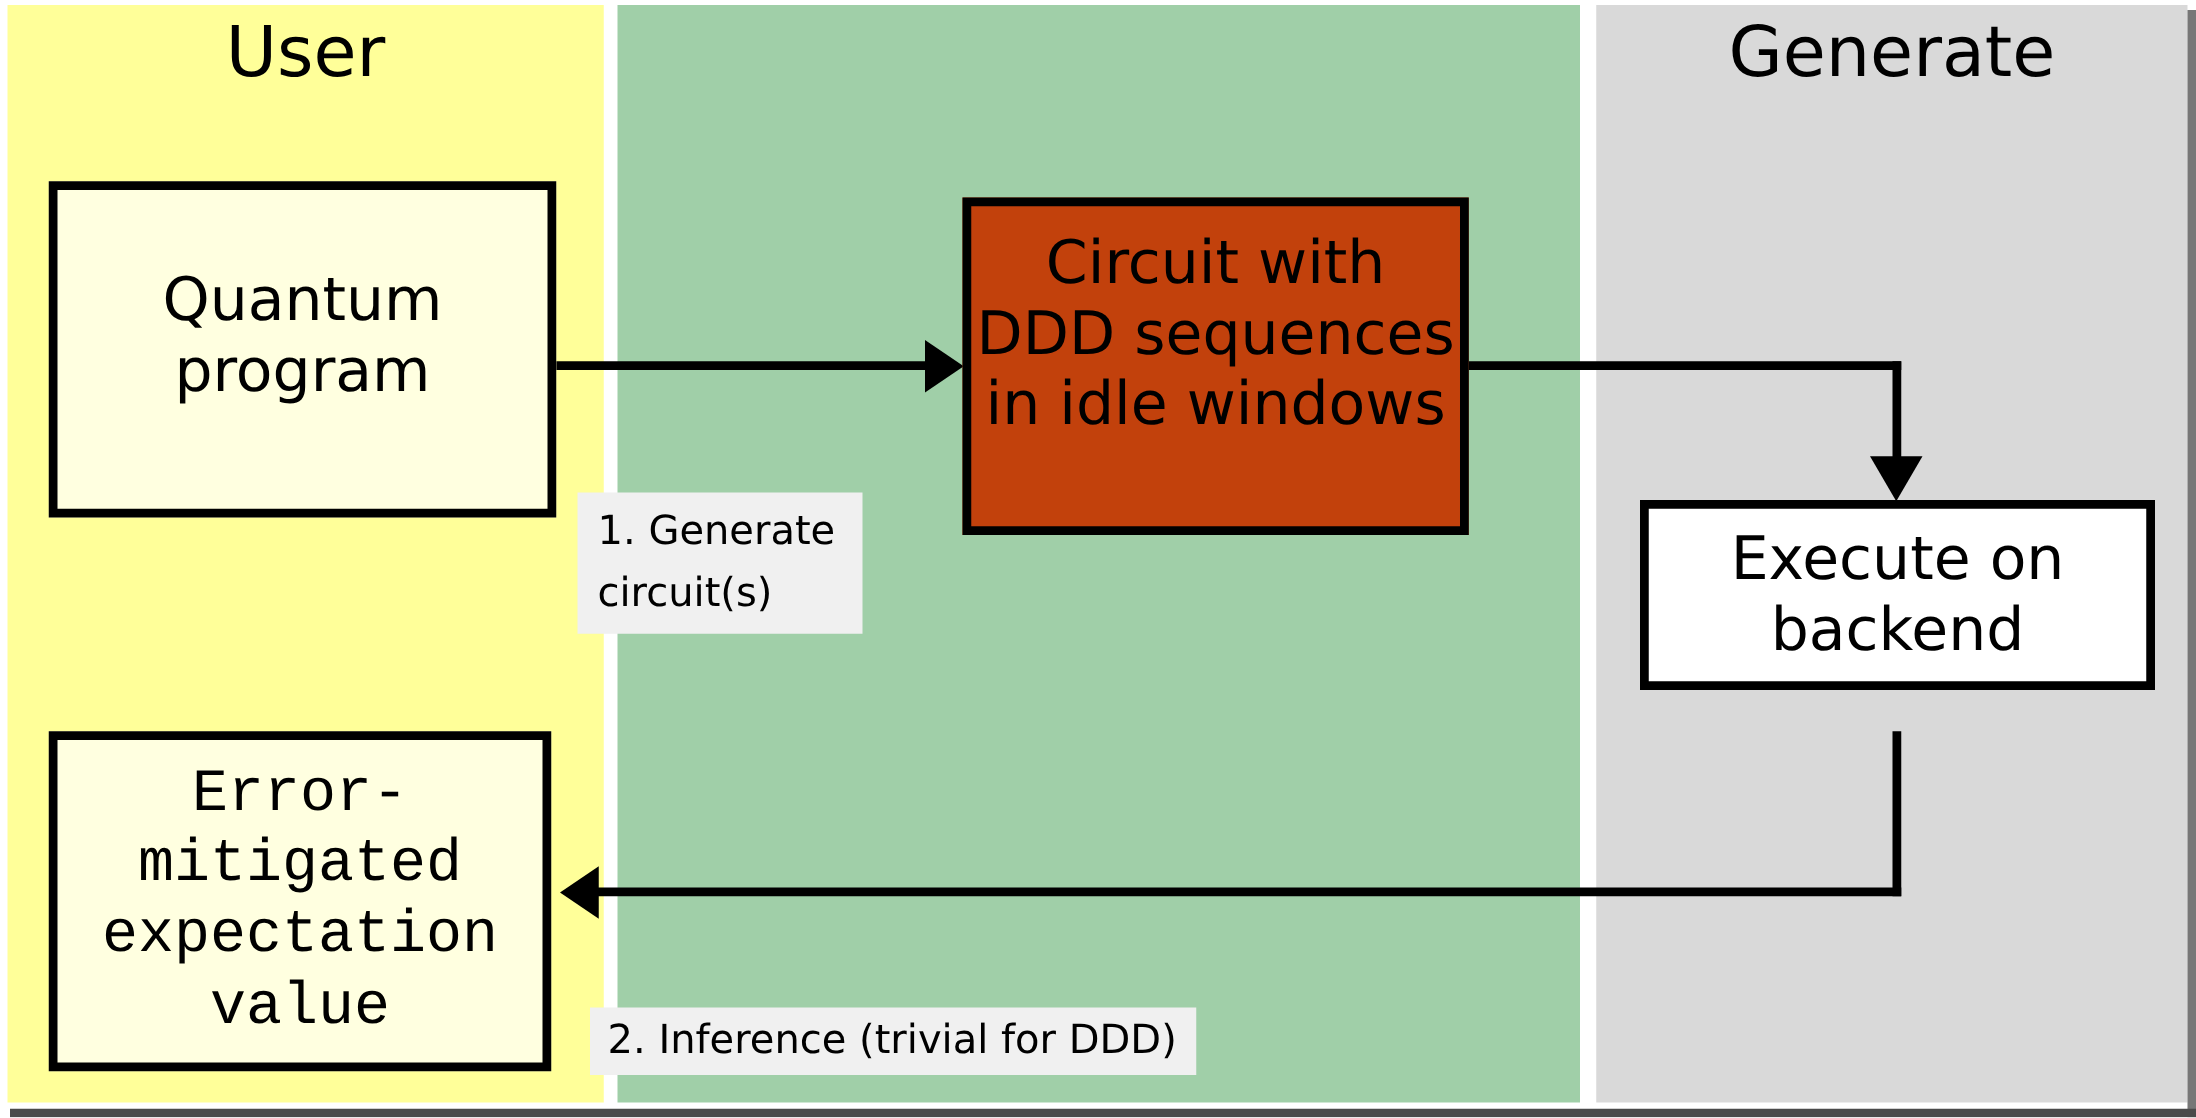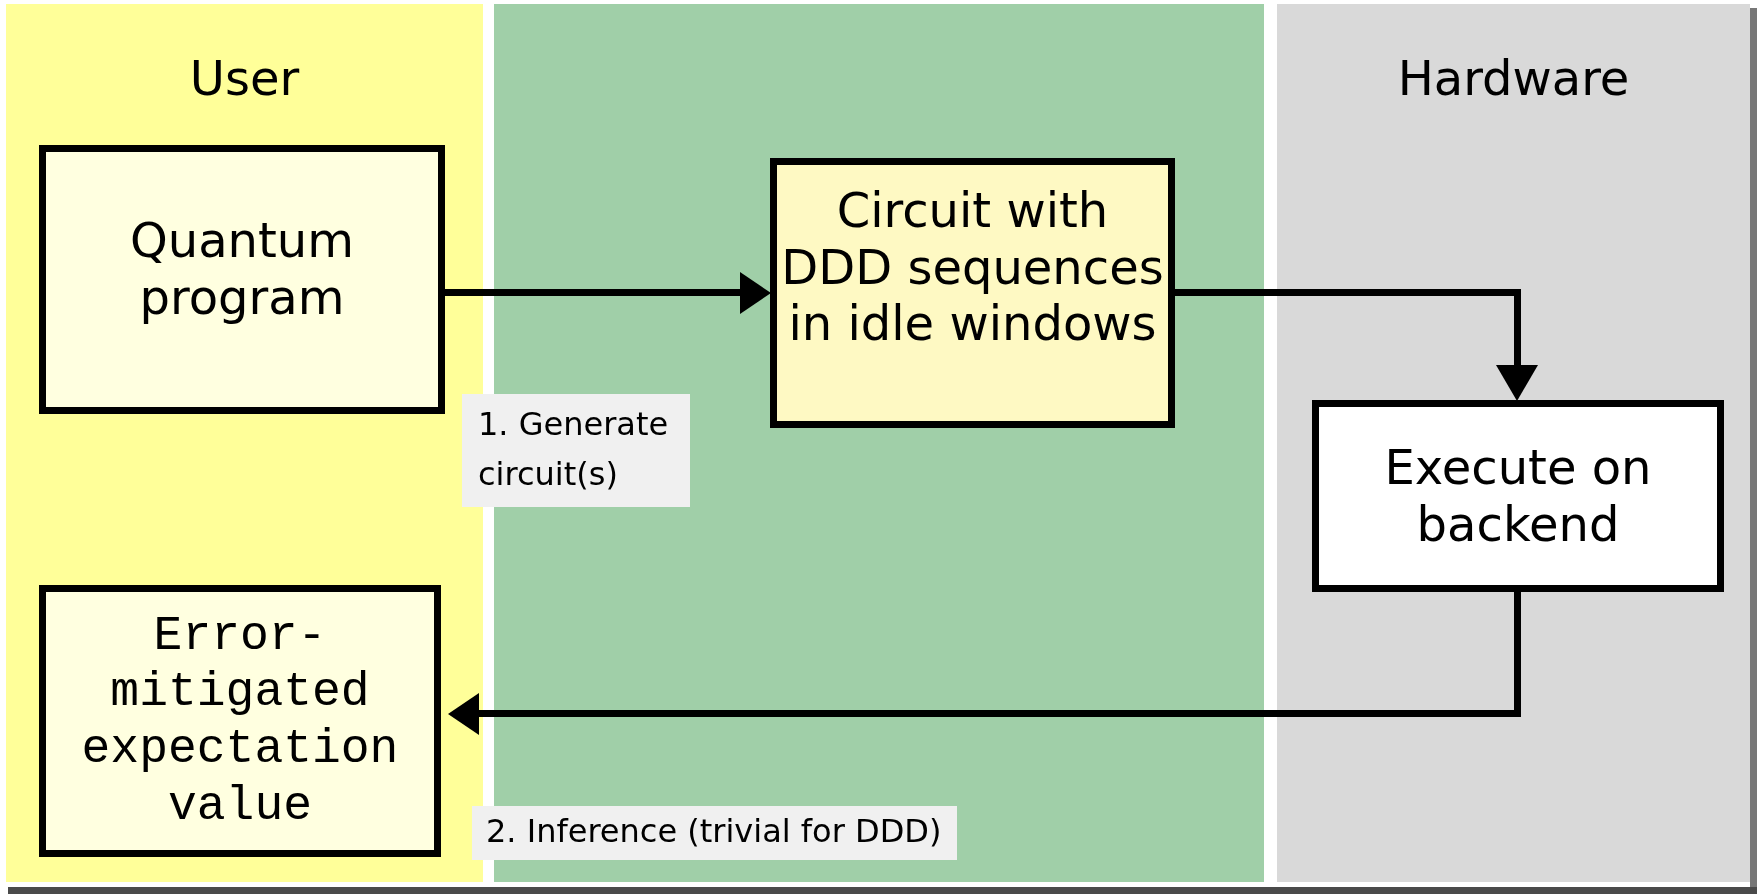--- a/index.html
+++ b/index.html
@@ -12,38 +12,38 @@
     font-family: "DejaVu Sans", "Liberation Sans", sans-serif;
     color: #000;
   }
   .band { position: absolute; top: 4px; height: 878px; }
   .band-user     { left: 6px;    width: 477px; background: #ffff99; }
   .band-mitiq    { left: 494px;  width: 770px; background: #a0cfa8; }
   .band-hardware { left: 1277px; width: 473px; background: #d9d9d9; }
 
   .lane-title {
     position: absolute; top: 12px; text-align: center;
-    font-size: 48px; line-height: 1.1; white-space: nowrap; margin-top: 40px;
+    font-size: 56px; line-height: 1.1; white-space: nowrap;
   }
   .title-user     { left: 6px;    width: 477px; }
   .title-mitiq    { left: 494px;  width: 770px; }
   .title-hardware { left: 1277px; width: 473px; }
 
   .node {
     position: absolute;
     border: 7px solid #000;
     display: flex; align-items: center; justify-content: center;
     text-align: center;
     font-size: 48px; line-height: 1.18;
     white-space: pre-line;
     box-sizing: border-box;
   }
   .node-quantum { left: 39px;   top: 145px; width: 406px; height: 269px; background: #ffffe0; padding-bottom: 22px; }
-  .node-circuit { left: 770px;  top: 158px; width: 405px; height: 270px; background: #fef9c3; padding-bottom: 52px; }
-  .node-execute { left: 1312px; top: 400px; width: 412px; height: 192px; background: #ffffff; }
+  .node-circuit { left: 770px;  top: 158px; width: 405px; height: 270px; background: #c2410c; padding-bottom: 52px; }
+  .node-execute { left: 1312px; top: 400px; width: 412px; height: 152px; background: #ffffff; }
   .node-error   { left: 39px;   top: 585px; width: 402px; height: 272px; background: #ffffe0; font-family: Liberation Mono, monospace; }
 
   .seg { position: absolute; background: #000; }
   .a1-line  { left: 445px;  top: 289px; width: 297px;  height: 7px; }
   .a2-hline { left: 1175px; top: 289px; width: 346px;  height: 7px; }
   .a2-vline { left: 1514px; top: 289px; width: 7px;    height: 78px; }
   .a3-vline { left: 1514px; top: 585px; width: 7px;    height: 132px; }
   .a3-hline { left: 476px;  top: 710px; width: 1045px; height: 7px; }
 
   .head { position: absolute; width: 0; height: 0; }
@@ -78,21 +78,21 @@
 </head>
 <body>
 
 <div class="canvas">
 
   <div class="band band-user"></div>
   <div class="band band-mitiq"></div>
   <div class="band band-hardware"></div>
 
   <div class="lane-title title-user">User</div>
-  <div class="lane-title title-hardware">Hardware</div>
+  <div class="lane-title title-hardware">Generate</div>
 
   <div class="seg a1-line"></div>
   <div class="head a1-head"></div>
 
   <div class="seg a2-hline"></div>
   <div class="seg a2-vline"></div>
   <div class="head a2-head"></div>
 
   <div class="seg a3-vline"></div>
   <div class="seg a3-hline"></div>

